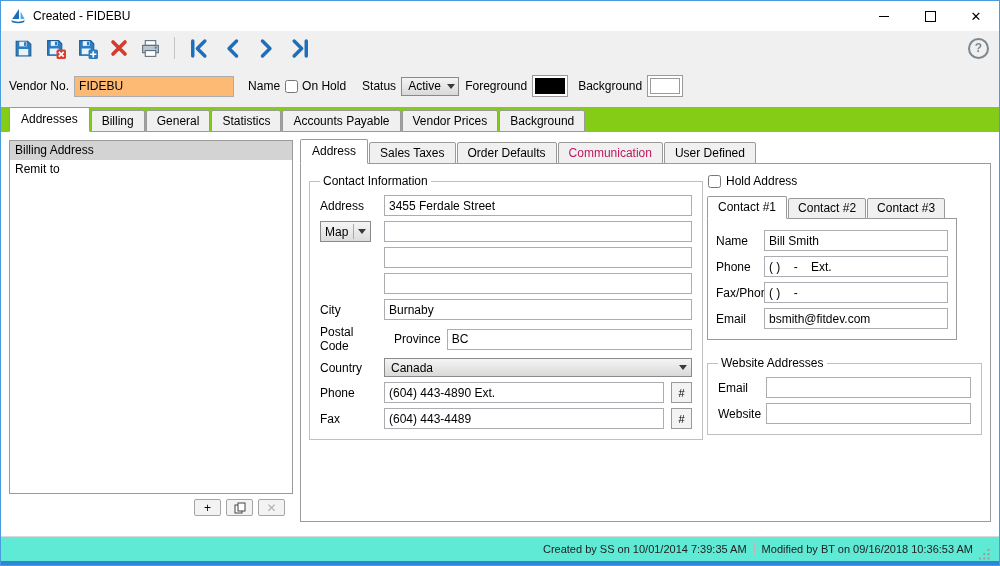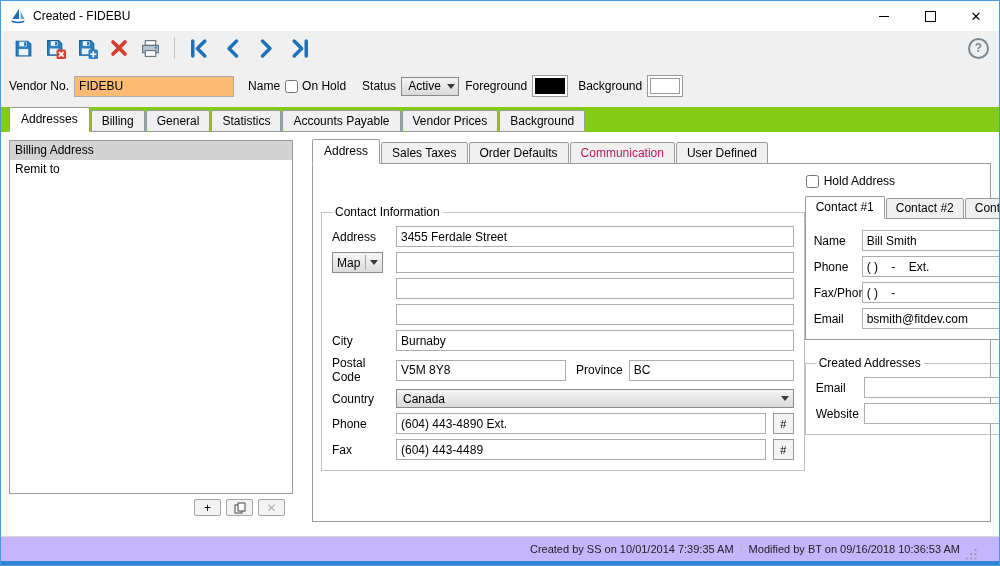--- a/index.html
+++ b/index.html
@@ -38,36 +38,36 @@
 
   
   .tabstrip{display:flex;align-items:flex-end;padding-left:8px;position:relative;z-index:2;flex:0 0 auto;margin-bottom:-1px;}
   .main-tabs{height:25px;background:#84cc16;}
   .tab{border:1px solid #9a9a9a;background:#f0f0f0;padding:3px 10px;margin-right:1px;border-radius:2px 2px 0 0;cursor:pointer;white-space:nowrap;}
   .tab.active{background:#fff;border-bottom-color:#fff;padding:4px 11px 5px;}
   .tab.red{color:#be185d;}
 
   
   .content{flex:1;background:#fff;border-top:1px solid #9a9a9a;display:flex;padding:8px 8px 0;box-sizing:border-box;min-height:0;}
-  .left-col{width:284px;margin-right:19px;display:flex;flex-direction:column;flex:0 0 auto;}
+  .left-col{width:284px;margin-right:7px;display:flex;flex-direction:column;flex:0 0 auto;}
   .addr-list{height:352px;border:1px solid #9a9a9a;background:#fff;overflow:hidden;}
   .addr-item{height:19px;line-height:19px;padding:0 5px;cursor:pointer;}
   .addr-item.selected{background:#d3d3d3;}
   .list-btns{display:flex;justify-content:flex-end;gap:5px;margin-top:5px;padding-right:8px;}
   .sbtn{width:27px;height:17px;border:1px solid #a5a5a5;background:#f3f3f3;border-radius:2px;font-size:12px;line-height:1;display:flex;align-items:center;justify-content:center;padding:0;cursor:pointer;}
   .sbtn.disabled{color:#b0b0b0;}
 
   .right-col{flex:1;display:flex;flex-direction:column;min-width:0;}
   .sub-tabs{height:24px;padding-left:0;}
   .addr-panel{flex:1;border:1px solid #9a9a9a;background:#fff;display:flex;padding:10px 8px;margin-bottom:14px;box-sizing:border-box;min-height:0;}
 
   
   fieldset{border:1px solid #c0c0c0;margin:0;}
   legend{padding:0 3px;}
-  .contact-group{width:394px;padding:2px 10px 10px;box-sizing:border-box;align-self:flex-start;flex:0 0 auto;margin-top:31px;}
+  .contact-group{width:394px;padding:2px 10px 10px;box-sizing:border-box;align-self:flex-start;flex:0 0 auto;}
   .frow{display:flex;align-items:center;margin-top:5px;}
   .flabel{width:64px;flex:0 0 auto;}
   .frow .tinput{flex:1;min-width:0;}
   .hash-btn{width:21px;height:21px;margin-left:7px;border:1px solid #9a9a9a;background:#f3f3f3;font-size:11px;padding:0;cursor:pointer;flex:0 0 auto;}
   .map-btn{height:21px;border:1px solid #8a8a8a;background:linear-gradient(#f6f6f6,#dcdcdc);display:flex;align-items:center;padding:0 4px;font:12px "Liberation Sans",sans-serif;cursor:pointer;}
   .map-divider{width:1px;height:15px;background:#aaa;margin:0 4px 0 5px;}
   .postal-input{flex:0 0 170px !important;}
   .province-label{margin:0 6px 0 10px;flex:0 0 auto;}
   .country-combo{flex:1;}
 
@@ -77,21 +77,21 @@
   .hold-row input{margin:0 5px 0 1px;width:13px;height:13px;}
   .contact-tabs{height:22px;padding-left:0;}
   .contact-tabs .tab{padding:2px 9px 3px;}
   .contact-tabs .tab.active{padding:3px 10px 4px;}
   .contact-panel{width:250px;border:1px solid #9a9a9a;padding:6px 8px 10px;box-sizing:border-box;background:#fff;}
   .contact-panel .flabel{width:48px;}
   .internet-group{margin-top:16px;padding:2px 10px 10px;}
   .internet-group .flabel{width:48px;}
 
   
-  .statusbar{height:24px;background:#c4b5fd;border-top:1px solid #d9d9d9;display:flex;align-items:center;justify-content:flex-end;font-size:11px;color:#222;flex:0 0 auto;padding-right:21px;}
+  .statusbar{height:24px;background:#5eead4;border-top:1px solid #d9d9d9;display:flex;align-items:center;justify-content:flex-end;font-size:11px;color:#222;flex:0 0 auto;padding-right:8px;}
   .sb-sep{width:1px;height:14px;background:#b9b9b9;margin:0 7px;}
   .grip{margin-left:5px;align-self:flex-end;display:flex;}
   .bottom-accent{height:4px;background:#2f86d4;flex:0 0 auto;}
 </style>
 </head>
 <body>
 
 <div class="window">
 
   <div class="titlebar">
@@ -267,21 +267,20 @@
           <div class="frow">
             <span class="flabel"></span>
             <input type="text" class="tinput" style="">
           </div>
           <div class="frow">
             <span class="flabel">City</span>
             <input type="text" class="tinput" value="Burnaby" style="">
           </div>
           <div class="frow">
             <span class="flabel">Postal Code</span>
-            <input type="text" class="tinput postal-input" value="V5M 8Y8" style="">
             <span class="province-label">Province</span>
             <input type="text" class="tinput" value="BC" style="">
           </div>
           <div class="frow">
             <span class="flabel">Country</span>
             <div class="combo country-combo">
               <span>Canada</span>
               <span class="combo-arrow"></span>
             </div>
           </div>
@@ -324,21 +323,21 @@
               <input type="text" class="tinput" value="( )    -" style="">
 
             </div>
             <div class="frow">
               <span class="flabel">Email</span>
               <input type="text" class="tinput" value="bsmith@fitdev.com" style="">
             </div>
           </div>
 
           <fieldset class="internet-group">
-            <legend>Created Addresses</legend>
+            <legend>Website Addresses</legend>
             <div class="frow">
               <span class="flabel">Email</span>
               <input type="text" class="tinput" style="">
 
             </div>
             <div class="frow">
               <span class="flabel">Website</span>
               <input type="text" class="tinput" style="">
 
             </div>

